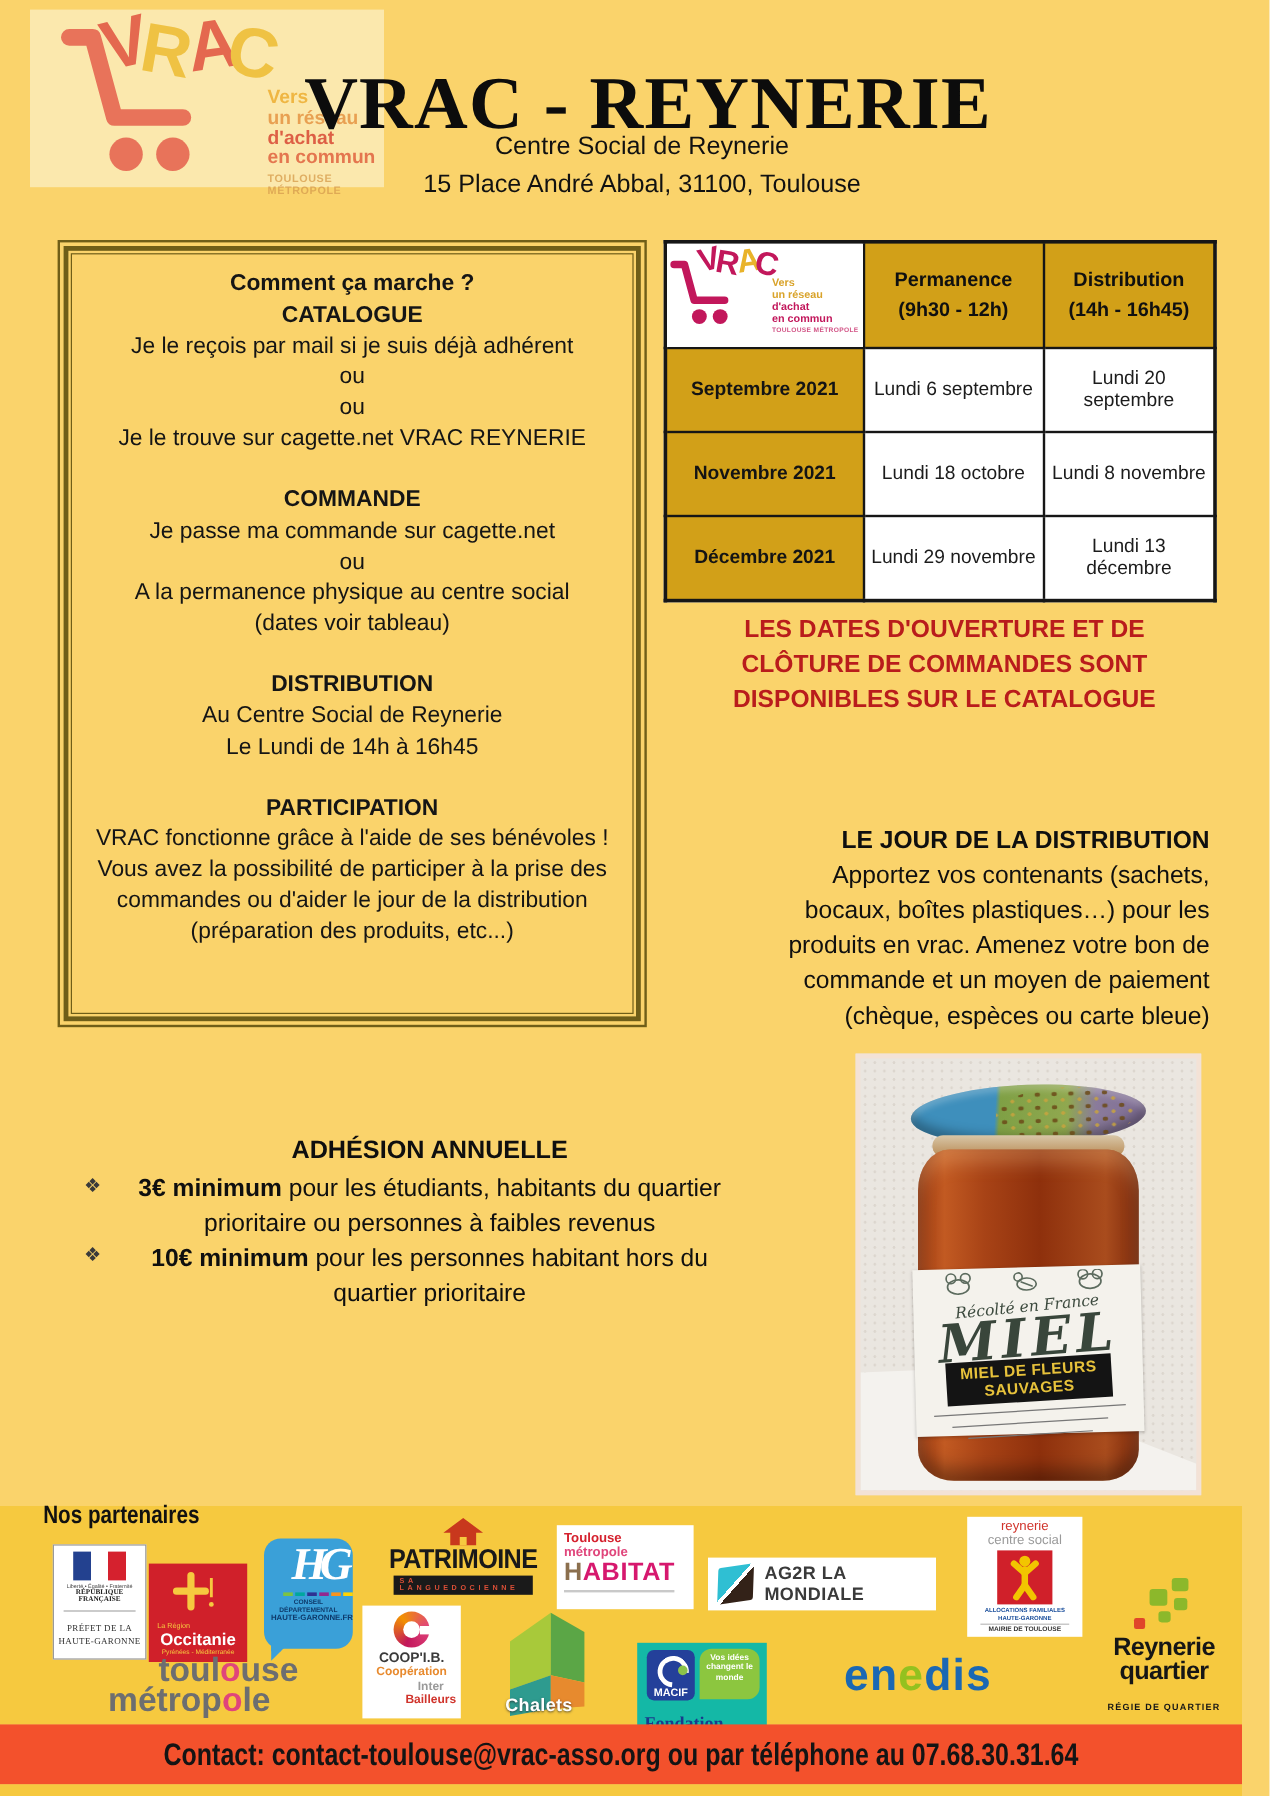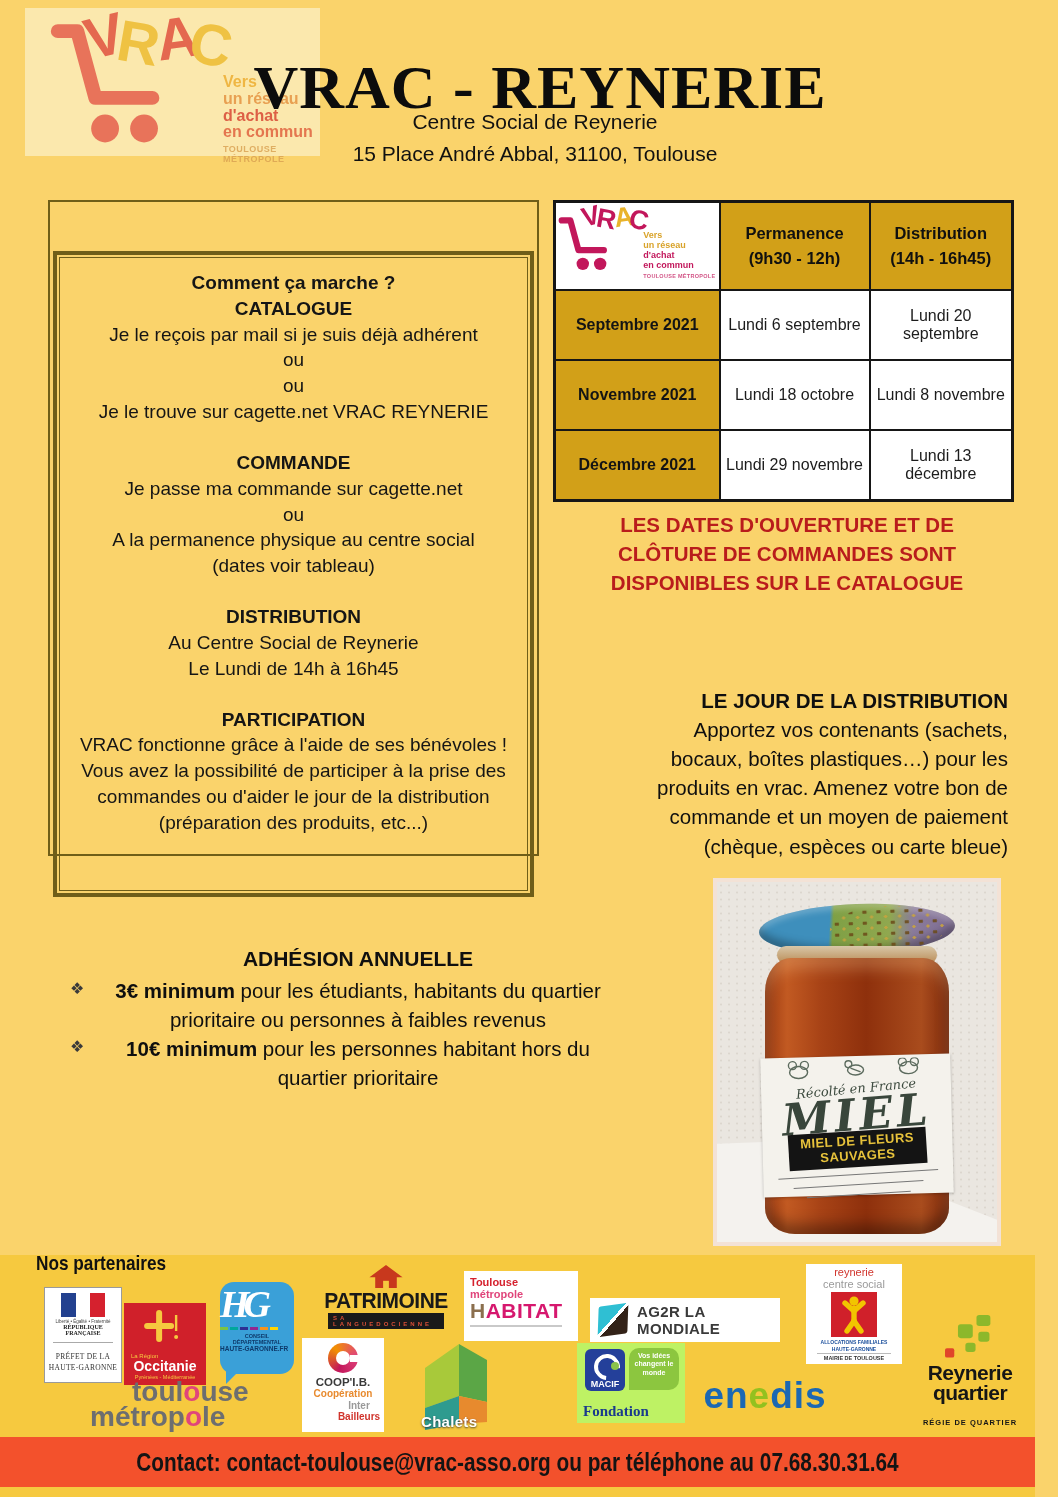--- a/index.html
+++ b/index.html
@@ -20,21 +20,21 @@
   .logo-sub{font-size:9px;font-weight:700;color:#D9A050;opacity:.8;letter-spacing:.5px;margin-top:4px;}
 
   .page-title{position:absolute;left:240px;top:10px;width:600px;text-align:center;
      font-family:"Liberation Serif",serif;font-weight:700;font-size:62px;letter-spacing:1px;color:#0c0c0c;}
   .address{position:absolute;left:255px;top:106px;width:560px;text-align:center;
      font-size:21px;line-height:1.5;color:#111;}
 
   
   .howto{position:absolute;left:48px;top:200px;width:491px;height:656px;
      border:2px solid #6F5E18;padding:3px;box-sizing:border-box;}
-  .howto-mid{border:4px solid #6F5E18;height:100%;box-sizing:border-box;padding:2px;margin-top:46px;}
+  .howto-mid{border:4px solid #6F5E18;height:100%;box-sizing:border-box;padding:2px;}
   .howto-inner{border:1px solid #6F5E18;height:100%;box-sizing:border-box;overflow:hidden;
      padding:12px 14px;text-align:center;font-size:19px;line-height:1.36;color:#151515;}
   .hw-heading,.sec-title{font-weight:700;}
   .hw-section{margin-top:25px;}
 
   
   .schedule{position:absolute;left:553px;top:200px;width:458px;border-collapse:collapse;
      table-layout:fixed;background:#fff;border:3px solid #161616;}
   .schedule td{border:2px solid #161616;text-align:center;vertical-align:middle;padding:2px;}
   .schedule .gold{background:#D2A018;}
@@ -116,21 +116,21 @@
   .pref-name{font-family:"Liberation Serif",serif;font-size:7.5px;color:#333;line-height:1.5;letter-spacing:.3px;}
 
   .lg-occitanie{left:124px;top:48px;width:82px;height:82px;background:#D0202A;color:#fff;
      display:flex;flex-direction:column;align-items:center;justify-content:flex-end;padding:3px;text-align:center;}
   .occ-cross{position:absolute;top:6px;left:50%;transform:translateX(-58%);color:#F6C93F;}
   .occ-region{font-size:6px;color:#F6C93F;align-self:flex-start;margin-left:4px;}
   .occ-name{font-size:14px;font-weight:700;line-height:1.1;}
   .occ-sub{font-size:5.5px;color:#F6C93F;margin-bottom:2px;}
 
   .lg-hg{left:220px;top:27px;width:74px;height:92px;background:#3AA0D8;border-radius:14px;
-     display:flex;flex-direction:column;align-items:flex-start;padding-top:2px;text-align:center;}
+     display:flex;flex-direction:column;align-items:flex-end;padding-top:2px;text-align:center;}
   .lg-hg:after{content:"";position:absolute;left:6px;bottom:-10px;border:8px solid transparent;
      border-top-color:#3AA0D8;border-left-color:#3AA0D8;}
   .hg-initials{font-family:"Liberation Serif",serif;font-style:italic;font-weight:700;
      font-size:38px;color:#fff;letter-spacing:-6px;line-height:1.1;margin-right:6px;}
   .hg-bars{display:flex;gap:2px;margin:1px 0 3px;}
   .hg-bars span{width:8px;height:3px;display:block;}
   .hgb0{background:#7DC242;} .hgb1{background:#00A79D;} .hgb2{background:#2E3192;}
   .hgb3{background:#92278F;} .hgb4{background:#F7941D;} .hgb5{background:#FFD400;}
   .hg-line1{font-size:5.5px;font-weight:700;color:#0E3A6B;}
   .hg-line2{font-size:6.5px;font-weight:700;color:#0E3A6B;}
@@ -178,21 +178,21 @@
   .coop-swirl:after{content:"";position:absolute;right:-2px;top:12px;width:10px;height:7px;background:#fff;}
   .coop-name{font-size:11.5px;font-weight:800;color:#3A3A3A;margin-top:3px;}
   .coop-sub1{font-size:10px;font-weight:700;color:#E88A2E;line-height:1.15;}
   .coop-sub2{font-size:10px;font-weight:700;line-height:1.15;padding-left:32px;}
   .coop-gray{color:#9A9A9A;} .coop-red{color:#D0342C;}
 
   .lg-chalets{left:417px;top:85px;width:78px;height:94px;}
   .ch-label{position:absolute;left:4px;bottom:4px;font-size:15px;font-weight:800;color:#fff;
      text-shadow:0 1px 2px rgba(40,40,40,.8);letter-spacing:.3px;}
 
-  .lg-macif{left:531px;top:88px;width:108px;height:80px;background:#bef264;padding:4px;margin-left:46px;}
+  .lg-macif{left:531px;top:114px;width:108px;height:80px;background:#14b8a6;padding:4px;}
   .macif-tile{position:absolute;left:8px;top:6px;width:40px;height:42px;background:#24409A;border-radius:6px;}
   .macif-arc{position:absolute;left:9px;top:5px;width:18px;height:18px;border:4px solid #fff;
      border-bottom-color:transparent;border-radius:50%;transform:rotate(-40deg);}
   .macif-dot{position:absolute;right:6px;top:13px;width:8px;height:8px;background:#8BC34A;border-radius:50%;}
   .macif-name{position:absolute;left:0;right:0;bottom:2px;text-align:center;color:#fff;font-size:9px;font-weight:800;}
   .macif-bubble{position:absolute;right:6px;top:5px;width:50px;height:42px;background:#8CC63F;
      border-radius:10px 10px 10px 0;color:#fff;font-size:7px;font-weight:700;line-height:1.2;
      padding:4px 3px;box-sizing:border-box;text-align:center;}
   .macif-fondation{position:absolute;left:6px;bottom:3px;font-family:"Liberation Serif",serif;
      font-size:15px;font-weight:700;color:#1A3A8C;}

